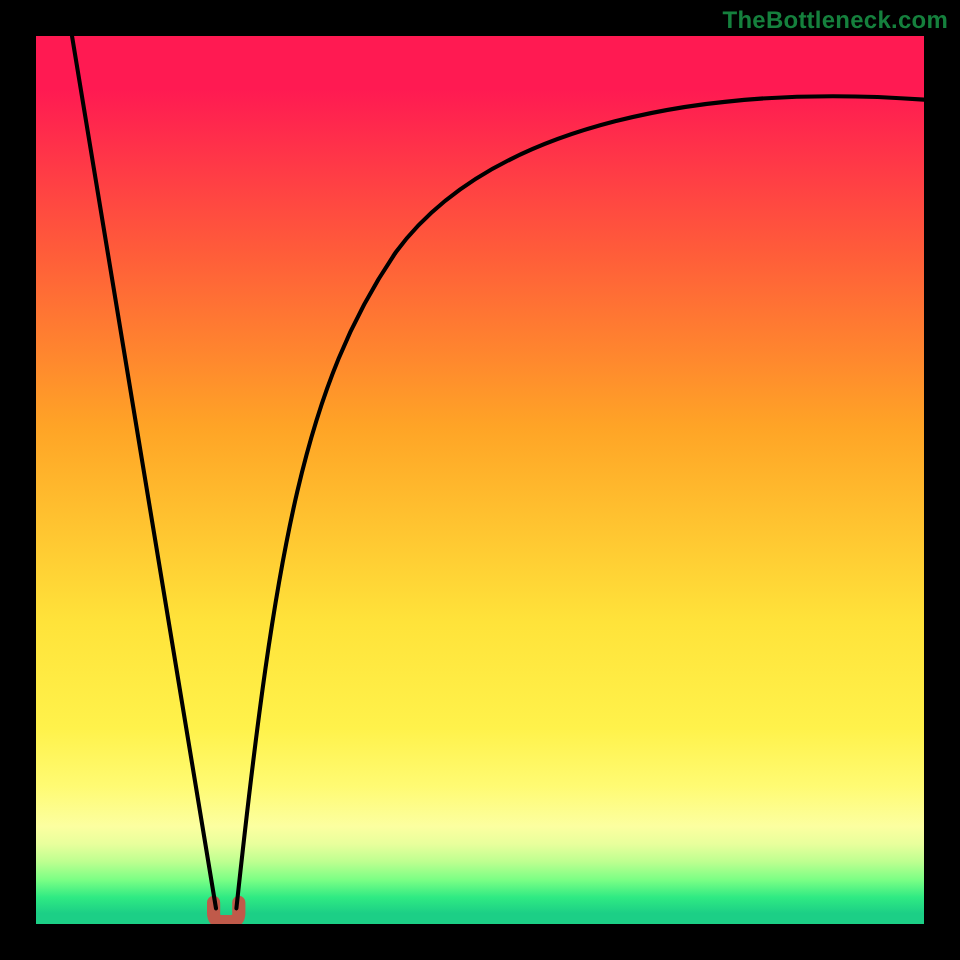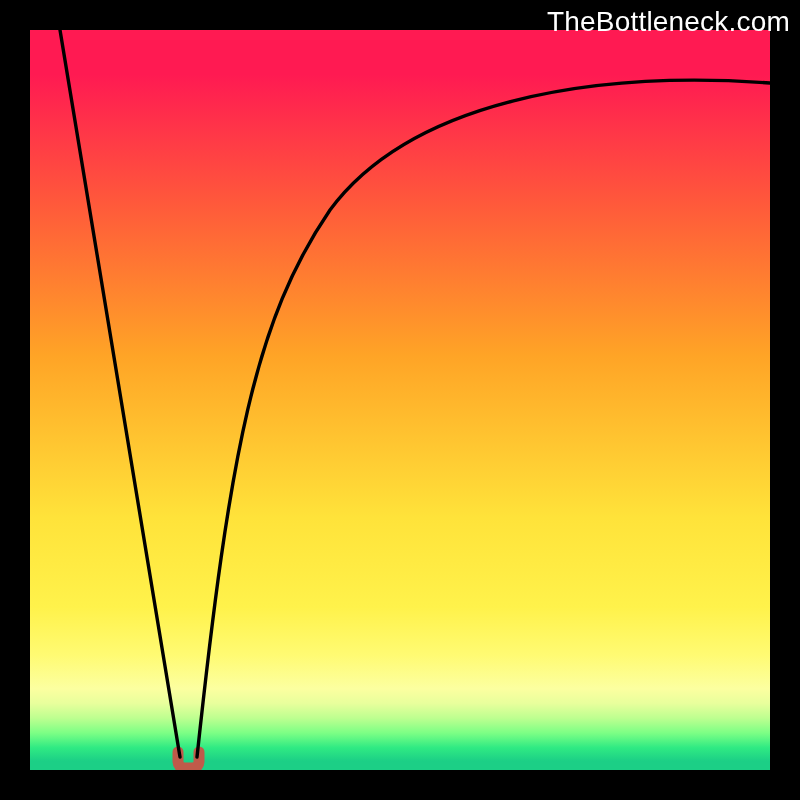--- a/index.html
+++ b/index.html
@@ -48,24 +48,24 @@
       #7cff85 95%,
       #2fea83 97%,
       #1ccf86 98.8%,
       #1ccf86 100%
     );
   }
   .watermark {
     position: absolute;
     top: 6px;
     right: 10px;
-    color: #ffffff;
-    font-size: 28px;
+    color: #15803d;
+    font-size: 20px;
     letter-spacing: 0.2px;
-    font-weight: 400;
+    font-weight: 700;
   }
   svg.curves {
     position: absolute;
     left: 0;
     top: 0;
   }
 </style>
 </head>
 <body>
 

